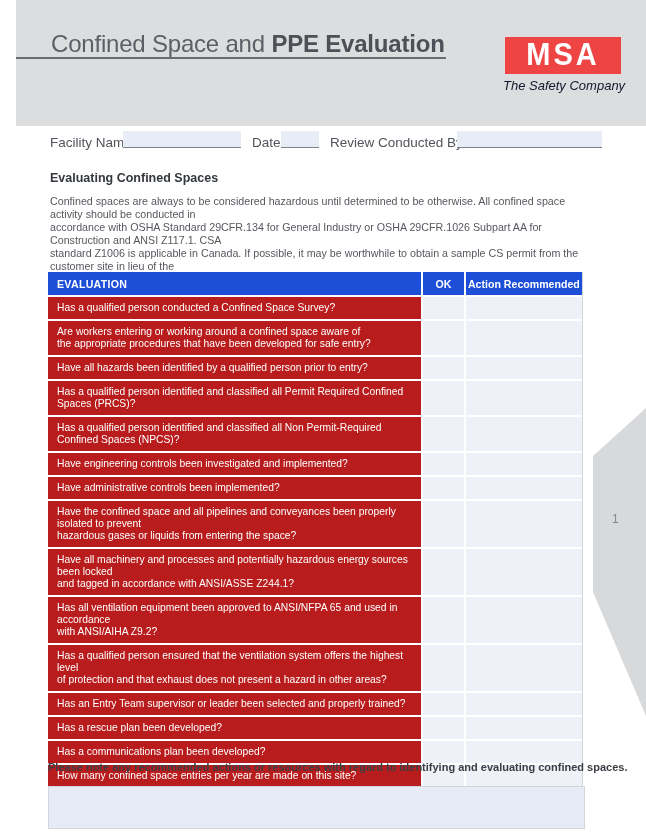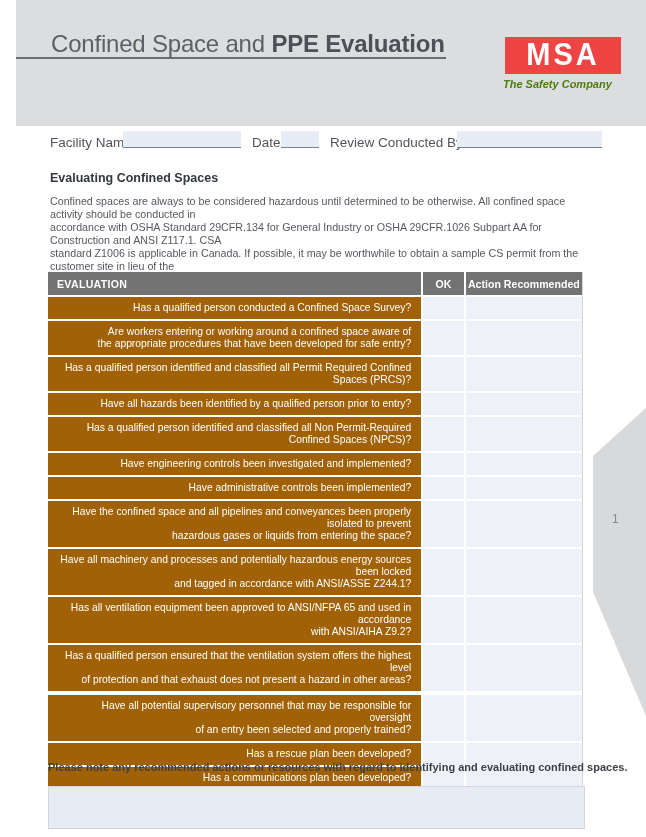--- a/index.html
+++ b/index.html
@@ -33,22 +33,22 @@
     display: flex; align-items: center; justify-content: center;
   }
   .logo-text {
     color: #ffffff; font-weight: 700; font-size: 29px;
     letter-spacing: 3px; line-height: 1;
     font-family: "Liberation Sans", sans-serif;
     transform: scaleY(1.05);
   }
   .logo-tagline {
     position: absolute; left: 487px; top: 78px; width: 120px;
-    font-size: 11px; font-weight: 700; font-style: italic;
-    color: #4d7c0f; white-space: nowrap;
+    font-size: 13px; font-weight: 400; font-style: italic;
+    color: #0f172a; white-space: nowrap;
   }
   
   .form-label {
     position: absolute; top: 135px;
     font-size: 13.5px; color: #50545b; white-space: nowrap;
   }
   .form-field {
     position: absolute; top: 131px; height: 17px;
     background: #e8ecf7; border-bottom: 1.5px solid #7e8187;
   }
@@ -68,33 +68,32 @@
     font-size: 10.7px; line-height: 13px; color: #55585e;
     white-space: pre-line;
   }
   
   .eval-table {
     position: absolute; left: 48px; top: 272px; width: 535px;
     border-bottom: 1px solid #c9cbce;
     border-right: 1px solid #d4d6da;
   }
   .t-row { display: flex; width: 100%; }
-  .t-head { background: #737373; }
+  .t-head { background: #1d4ed8; }
   .t-head .cell { color: #ffffff; font-weight: 700; font-size: 10.6px; padding: 6px 0 5px; }
   .cell-q { width: 385px; }
   .cell-ok { width: 44px; text-align: center; border-left: 2px solid #ffffff; }
   .cell-a { width: 122px; text-align: center; border-left: 2px solid #ffffff; }
   .t-head .cell-q { padding-left: 9px; letter-spacing: 0.3px; }
   .t-body .t-row { border-top: 2px solid #ffffff; }
   .t-body .cell-q {
-    background: #a16207; color: #ffffff;
+    background: #b91c1c; color: #ffffff;
     font-size: 10.3px; line-height: 12px;
     padding: 5px 10px 5px 9px;
     white-space: pre-line;
-    text-align: right;
   }
   .t-body .cell-ok, .t-body .cell-a { background: #eef1f8; }
   
   .footer-note {
     position: absolute; left: 48px; top: 761px;
     font-size: 11px; font-weight: 700; color: #3b3f45;
   }
   .notes-box {
     position: absolute; left: 48px; top: 786px;
     width: 537px; height: 43px;
@@ -152,27 +151,27 @@
   </div>
 
   <div class="t-row">
     <div class="cell cell-q">Are workers entering or working around a confined space aware of
 the appropriate procedures that have been developed for safe entry?</div>
     <div class="cell cell-ok"></div>
     <div class="cell cell-a"></div>
   </div>
 
   <div class="t-row">
+    <div class="cell cell-q">Have all hazards been identified by a qualified person prior to entry?</div>
+    <div class="cell cell-ok"></div>
+    <div class="cell cell-a"></div>
+  </div>
+
+  <div class="t-row">
     <div class="cell cell-q">Has a qualified person identified and classified all Permit Required Confined Spaces (PRCS)?</div>
-    <div class="cell cell-ok"></div>
-    <div class="cell cell-a"></div>
-  </div>
-
-  <div class="t-row">
-    <div class="cell cell-q">Have all hazards been identified by a qualified person prior to entry?</div>
     <div class="cell cell-ok"></div>
     <div class="cell cell-a"></div>
   </div>
 
   <div class="t-row">
     <div class="cell cell-q">Has a qualified person identified and classified all Non Permit-Required Confined Spaces (NPCS)?</div>
     <div class="cell cell-ok"></div>
     <div class="cell cell-a"></div>
   </div>
 
@@ -210,30 +209,25 @@
   </div>
 
   <div class="t-row">
     <div class="cell cell-q">Has a qualified person ensured that the ventilation system offers the highest level
 of protection and that exhaust does not present a hazard in other areas?</div>
     <div class="cell cell-ok"></div>
     <div class="cell cell-a"></div>
   </div>
 
   <div class="t-row">
-    <div class="cell cell-ok"></div>
-    <div class="cell cell-a"></div>
-  </div>
-
-  <div class="t-row">
-    <div class="cell cell-q">Have all potential supervisory personnel that may be responsible for oversight
-of an entry been selected and properly trained?</div>
-    <div class="cell cell-ok"></div>
-    <div class="cell cell-a"></div>
-  </div>
+    <div class="cell cell-q">Has an Entry Team supervisor or leader been selected and properly trained?</div>
+    <div class="cell cell-ok"></div>
+    <div class="cell cell-a"></div>
+  </div>
+
 
   <div class="t-row">
     <div class="cell cell-q">Has a rescue plan been developed?</div>
     <div class="cell cell-ok"></div>
     <div class="cell cell-a"></div>
   </div>
 
   <div class="t-row">
     <div class="cell cell-q">Has a communications plan been developed?</div>
     <div class="cell cell-ok"></div>

